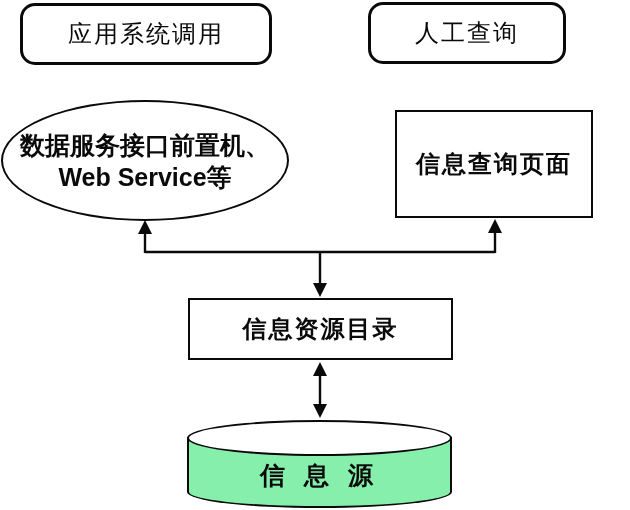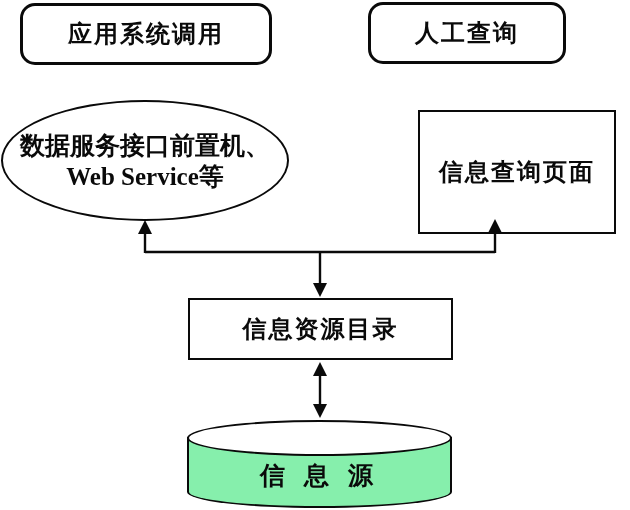--- a/index.html
+++ b/index.html
@@ -23,39 +23,39 @@
     align-items: center;
     justify-content: center;
     text-align: center;
     background: #ffffff;
     color: #0a0a0a;
   }
   .rounded-rect {
     border: 3px solid #0a0a0a;
     border-radius: 15px;
     font-size: 24px;
-    font-weight: 700;
+    font-weight: 400;
     letter-spacing: 2px;
   }
   .rect {
     border: 2.5px solid #0a0a0a;
     font-size: 24px;
     font-weight: 600;
     letter-spacing: 2px;
   }
   .ellipse {
     border: 2.5px solid #0a0a0a;
     border-radius: 50%;
     flex-direction: column;
     font-size: 25px;
     font-weight: 600;
     line-height: 32px;
   }
   .ellipse .latin-line {
-    font-family: Liberation Serif, serif;
+    font-family: Liberation Sans, sans-serif;
   }
   
   .cyl-body {
     position: absolute;
     box-sizing: border-box;
     left: 187px;
     top: 437px;
     width: 265px;
     height: 71px;
     background: #86efac;
@@ -114,21 +114,21 @@
 
   <div class="node rounded-rect" style="left:368px; top:2px; width:198px; height:62px;">
     <span>人工查询</span>
   </div>
 
   <div class="node ellipse" style="left:1px; top:100px; width:288px; height:121px;">
     <span>数据服务接口前置机、</span>
     <span class="latin-line">Web Service等</span>
   </div>
 
-  <div class="node rect" style="left:395px; top:110px; width:198px; height:124px;margin-left:23px;">
+  <div class="node rect" style="left:395px; top:110px; width:198px; height:108px;">
     <span>信息查询页面</span>
   </div>
 
   <div class="node rect" style="left:188px; top:298px; width:265px; height:62px;justify-content:center;">
     <span>信息资源目录</span>
   </div>
 
   <div class="cyl-body">
     <span>信 息 源</span>
   </div>

